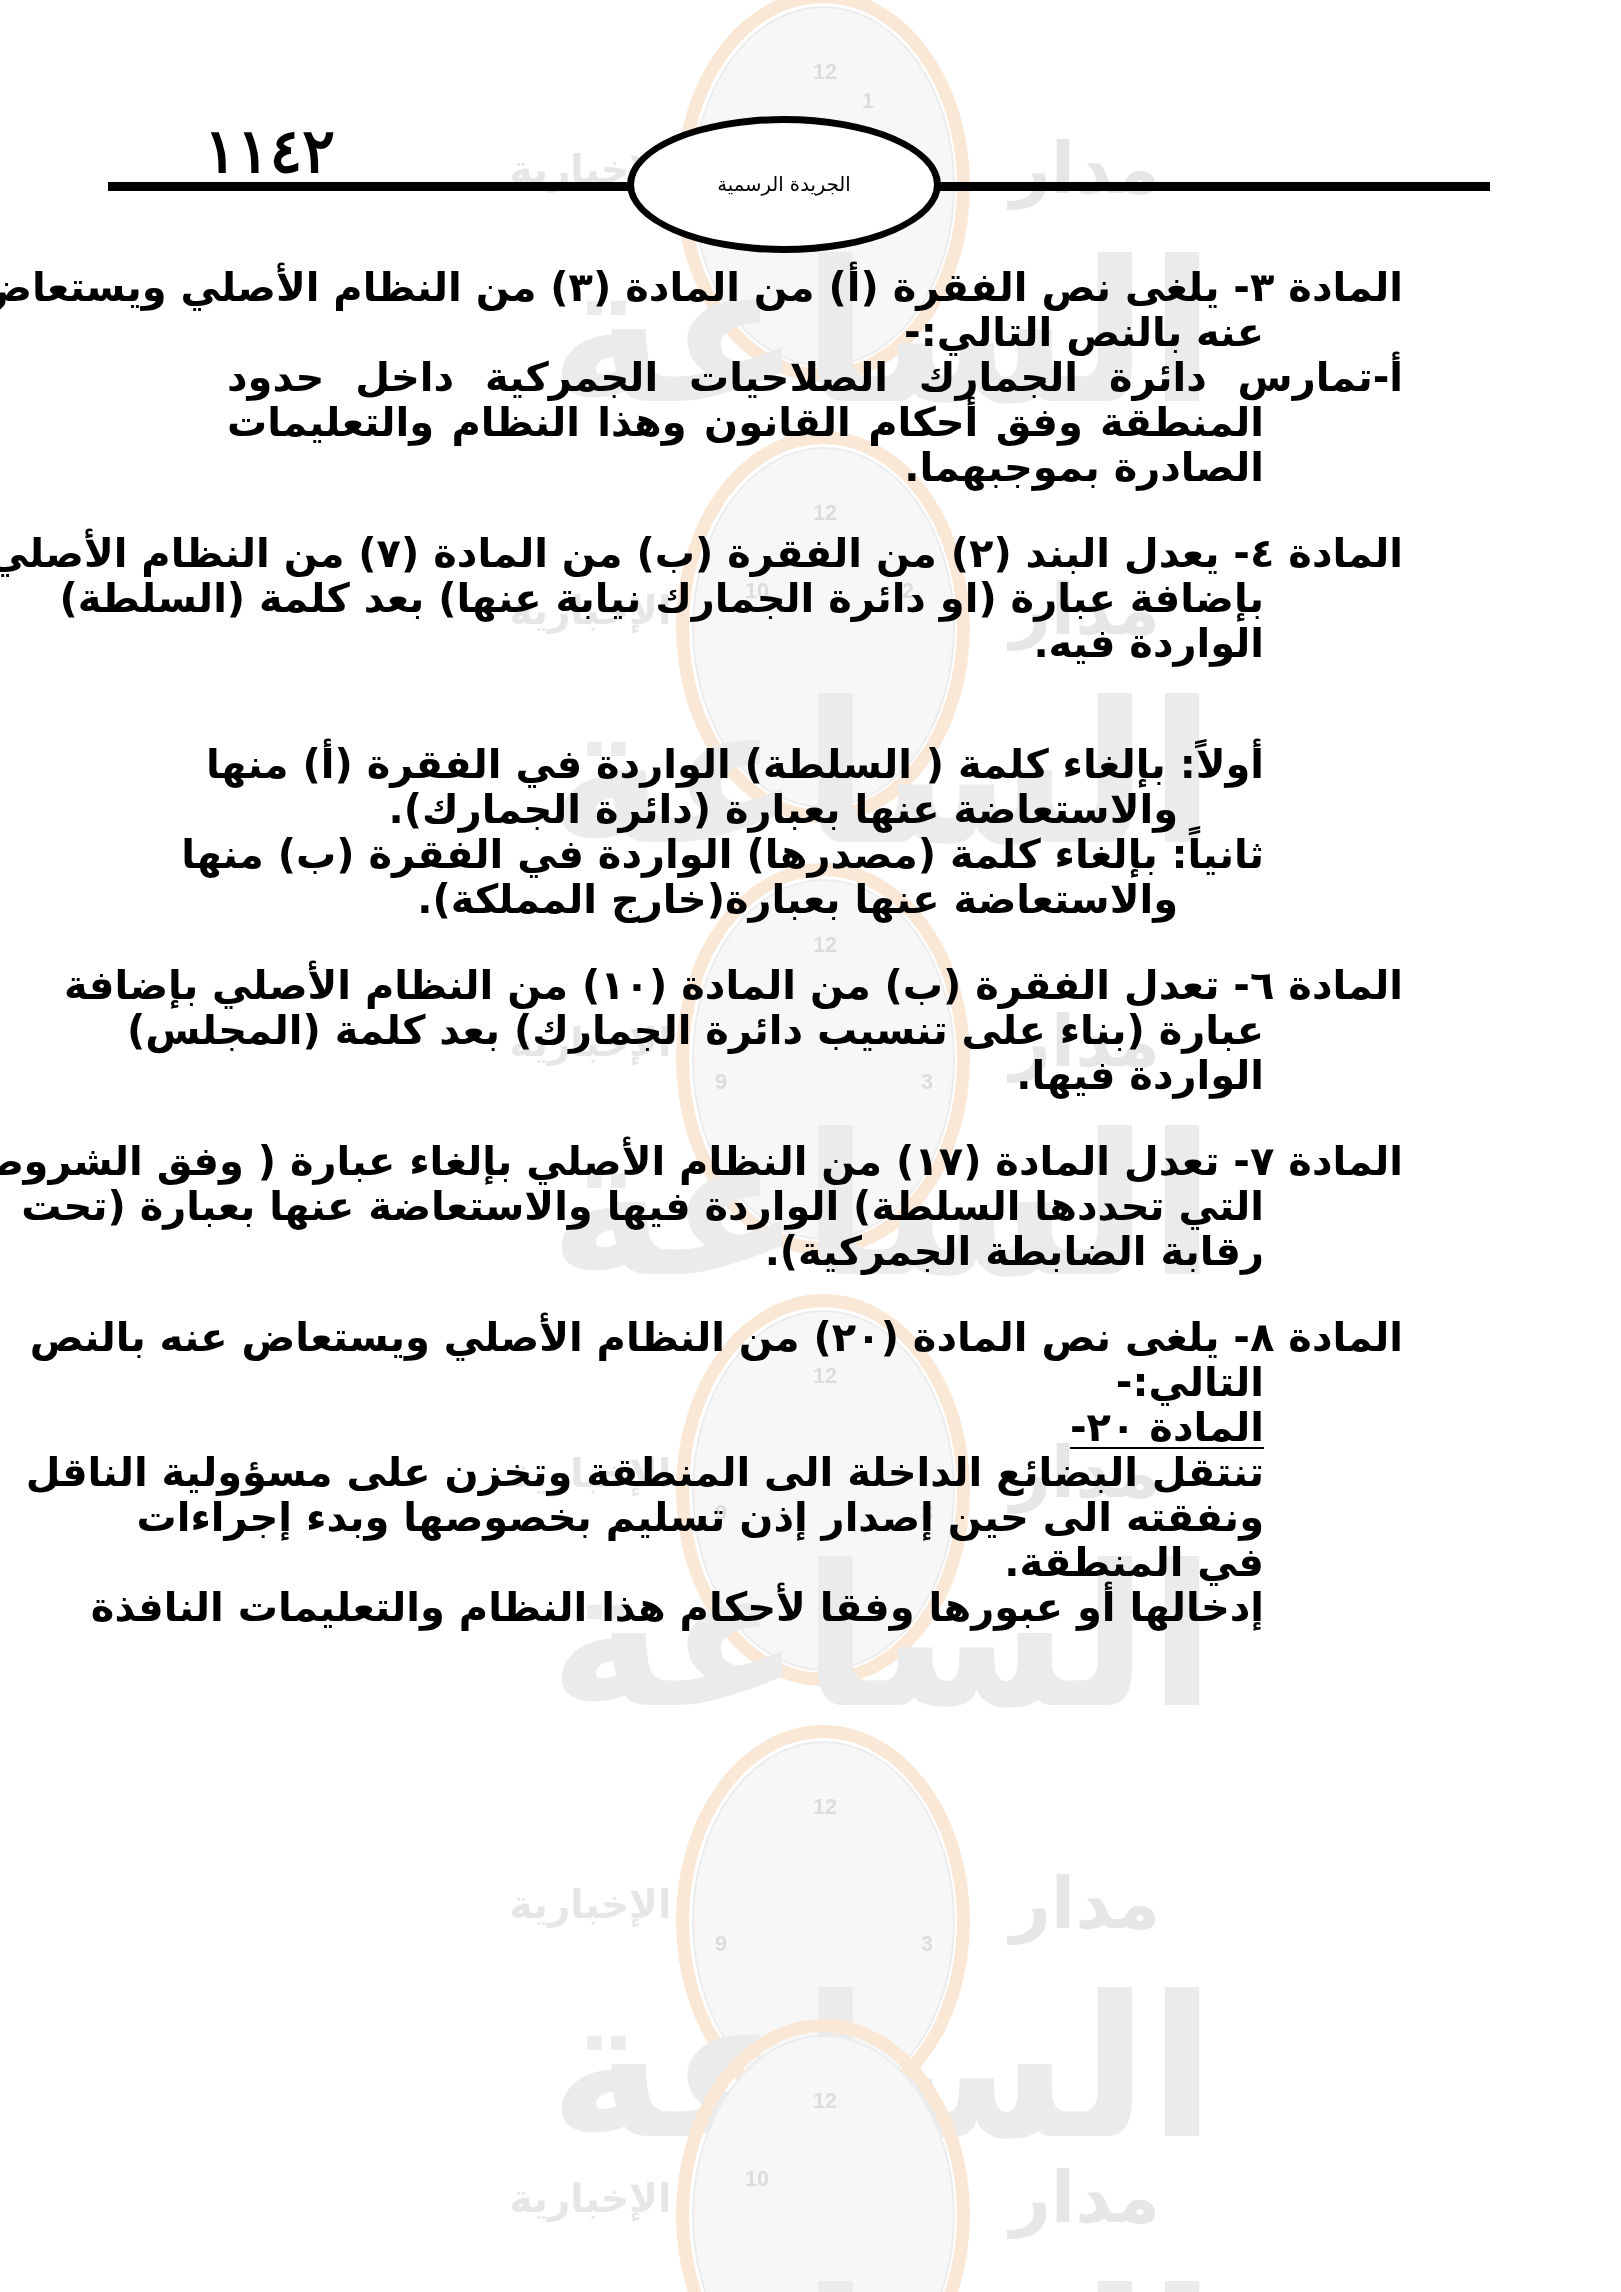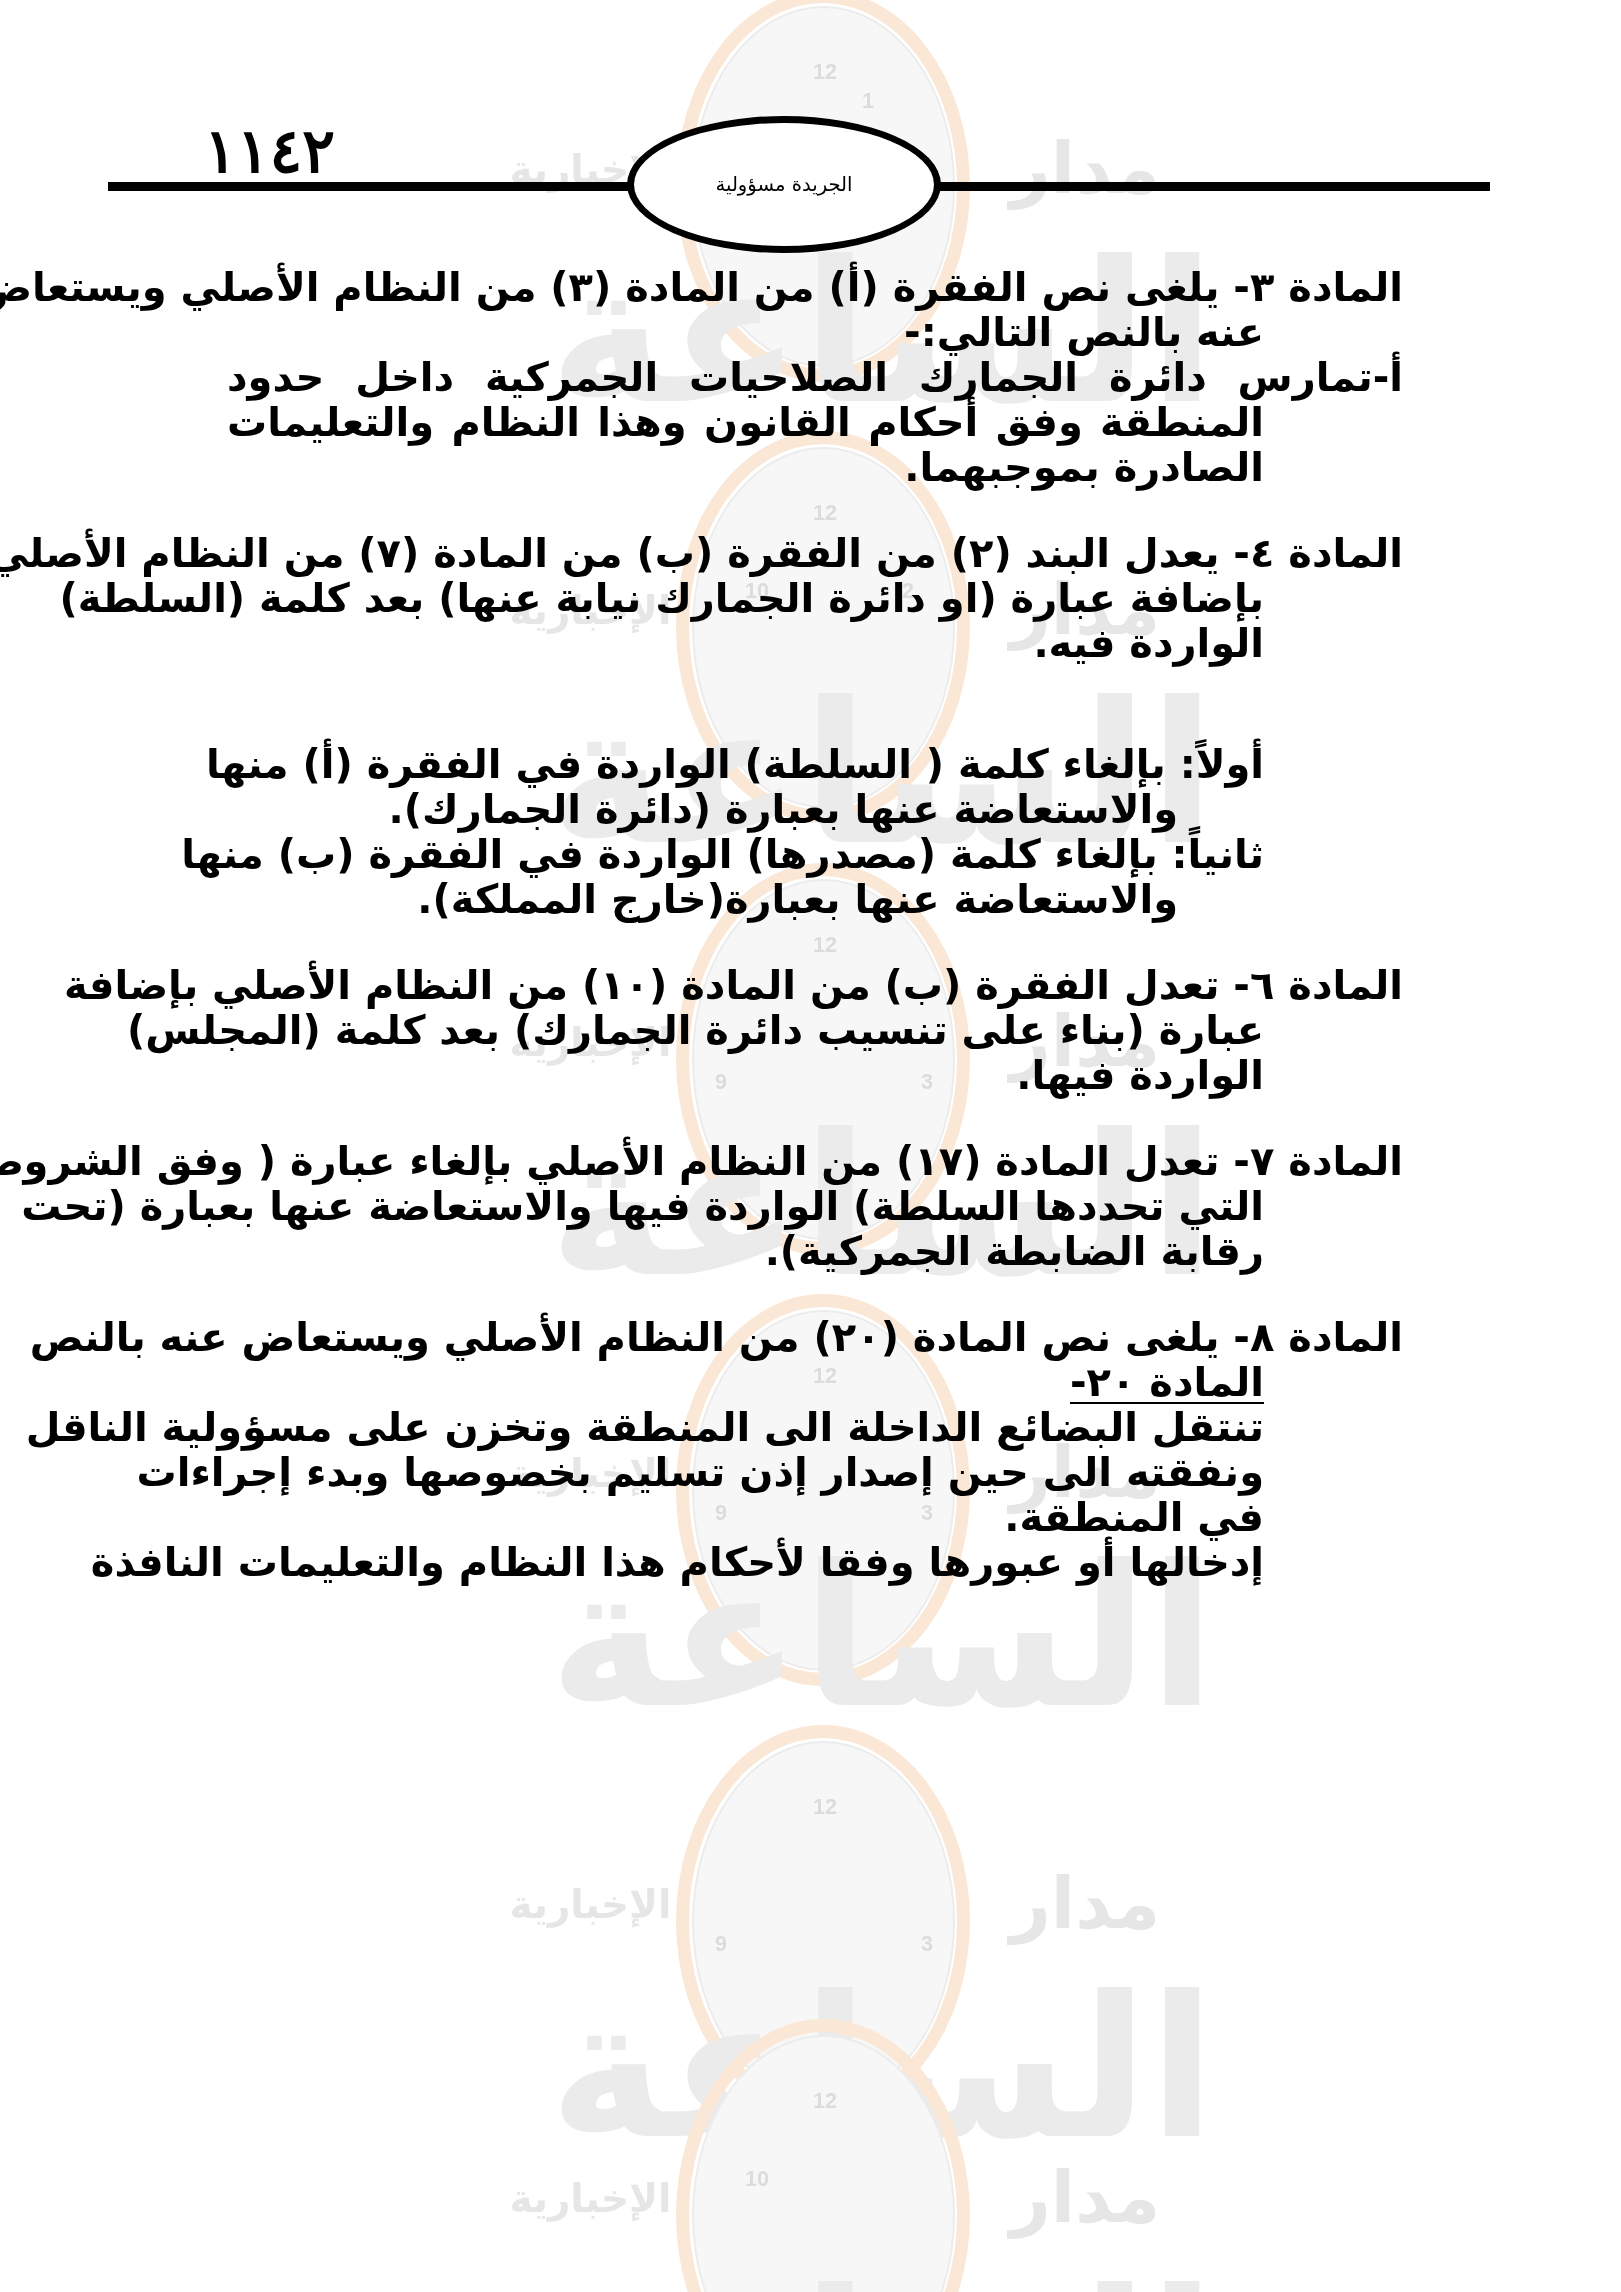--- a/index.html
+++ b/index.html
@@ -87,21 +87,21 @@
   <span class="wm-num" style="left:255px;top:147px">10</span>
   <span class="wm-brand-small">الإخبارية</span>
   <span class="wm-brand-mid">مدار</span>
   <span class="wm-brand-big">الساعة</span>
 </div>
 
 <div class="header">
   <div class="header-line"></div>
   <div class="page-number">١١٤٢</div>
   <div class="header-oval">
-    <span>الجريدة مسؤولية</span>
+    <span>الجريدة الرسمية</span>
   </div>
 </div>
 
 <div class="content">
 
   <div class="article">
     <span class="line">المادة ٣- يلغى نص الفقرة (أ) من المادة (٣) من النظام الأصلي ويستعاض</span>
     <span class="line last indent">عنه بالنص التالي:-</span>
     <span class="line">أ-تمارس دائرة الجمارك الصلاحيات الجمركية داخل حدود</span>
     <span class="line sub-indent">المنطقة وفق أحكام القانون وهذا النظام والتعليمات</span>
@@ -129,20 +129,21 @@
   </div>
 
   <div class="article">
     <span class="line">المادة ٧- تعدل المادة (١٧) من النظام الأصلي بإلغاء عبارة ( وفق الشروط</span>
     <span class="line indent">التي تحددها السلطة) الواردة فيها والاستعاضة عنها بعبارة (تحت</span>
     <span class="line last indent">رقابة الضابطة الجمركية).</span>
   </div>
 
   <div class="article">
     <span class="line">المادة ٨- يلغى نص المادة (٢٠) من النظام الأصلي ويستعاض عنه بالنص</span>
+    <span class="line last indent">التالي:-</span>
     <span class="line last indent"><span class="heading-underline">المادة ٢٠-</span></span>
     <span class="line indent">تنتقل البضائع الداخلة الى المنطقة وتخزن على مسؤولية الناقل</span>
     <span class="line indent">ونفقته الى حين إصدار إذن تسليم بخصوصها وبدء إجراءات</span>
     <span class="line last indent">في المنطقة.</span>
     <span class="line indent">إدخالها أو عبورها وفقا لأحكام هذا النظام والتعليمات النافذة</span>
   </div>
 
 </div>
 
 

